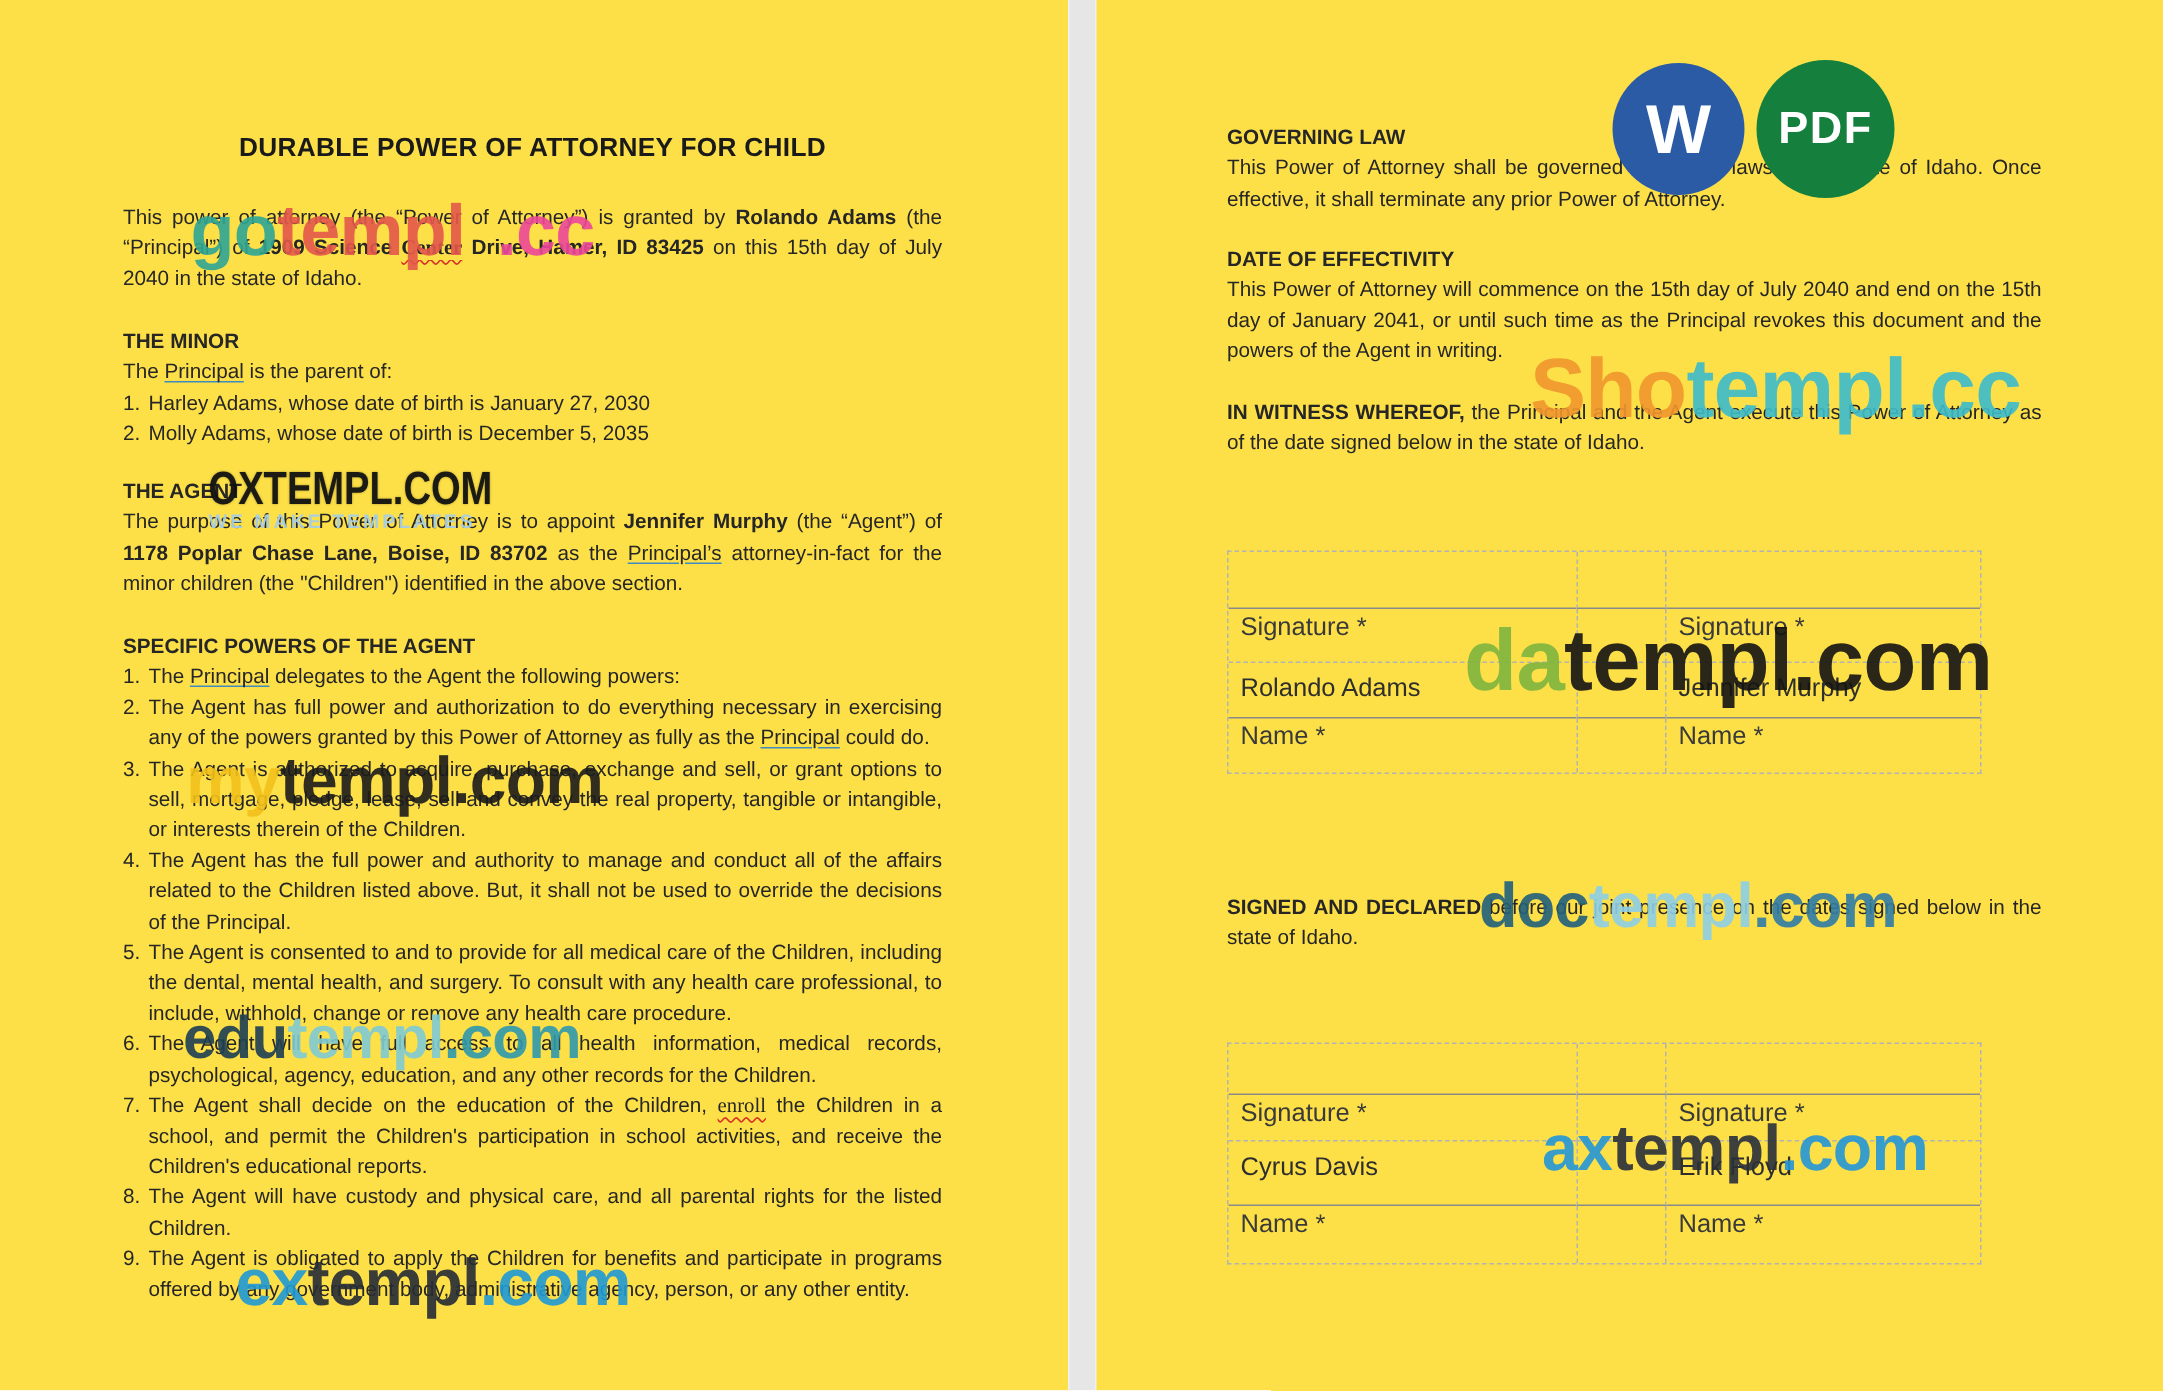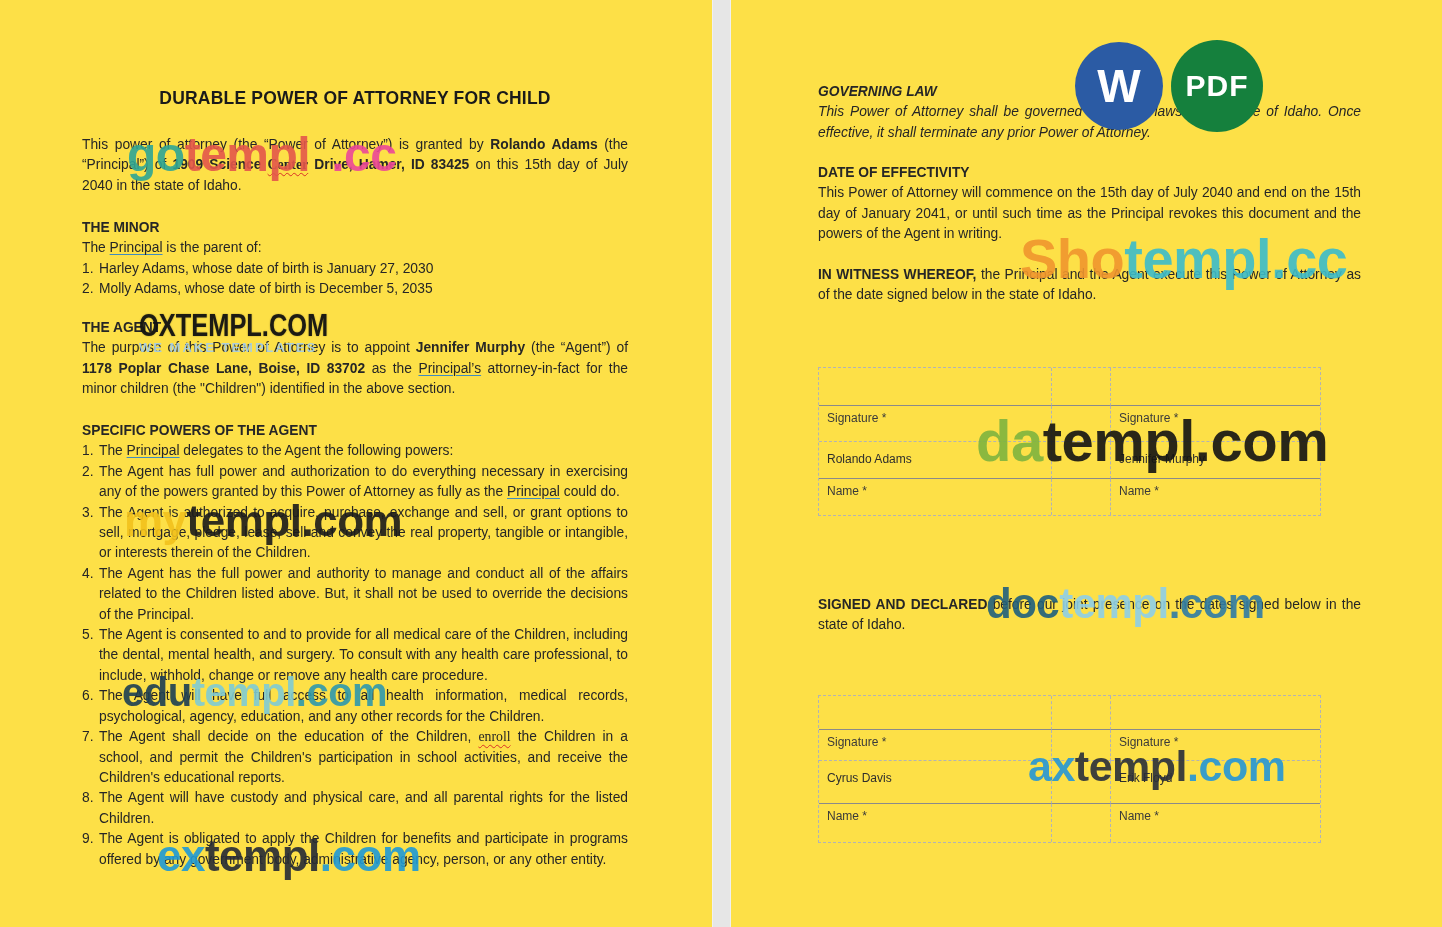--- a/index.html
+++ b/index.html
@@ -16,21 +16,21 @@
   .doc-title{top:88px;text-align:center;font-size:17.5px;font-weight:bold;letter-spacing:.2px;color:#1a1a1a;}
   .hd{font-weight:bold;}
   b{font-weight:bold;}
   .u{text-decoration:underline;text-decoration-color:#3f8bc0;text-underline-offset:2px;}
   .wavy{text-decoration:underline wavy #d93025;text-decoration-thickness:1px;text-underline-offset:3px;font-family:Liberation Serif, serif;}
   .li{position:relative;padding-left:17px;}
   .li .num{position:absolute;left:0;top:0;}
   
   .sig-table{position:absolute;left:87px;width:503px;box-sizing:border-box;
              border:1px dashed #b3b3b3;display:grid;grid-template-columns:232px 60px 1fr;
-             font-size:12px;color:#3a3a3a;background:transparent;}
+             font-size:17px;color:#3a3a3a;background:transparent;}
   .sig-table .cell{box-sizing:border-box;padding:4px 8px;line-height:16px;}
   .sig-table .c2{border-left:1px dashed #b3b3b3;border-right:1px dashed #b3b3b3;}
   .sig-table .r1{border-bottom:1px solid #8a8a8a;}
   .sig-table .r2{border-bottom:1px dashed #b3b3b3;}
   .sig-table .r3{border-bottom:1px solid #8a8a8a;}
   .sig-table .name-val{padding-top:9px;color:#2e2e2e;}
   
   .wm{position:absolute;font-weight:800;opacity:.9;white-space:nowrap;letter-spacing:-.5px;}
   .wm-gotempl{left:127px;top:127px;font-size:48px;}
   .wm-oxtempl{left:139px;top:308px;opacity:.95;}
@@ -86,21 +86,21 @@
       <div class="li"><span class="num">6.</span><span>The Agent will have full access to all health information, medical records, psychological, agency, education, and any other records for the Children.</span></div>
       <div class="li"><span class="num">7.</span><span>The Agent shall decide on the education of the Children, </span><span class="wavy">enroll</span><span> the Children in a school, and permit the Children's participation in school activities, and receive the Children's educational reports.</span></div>
       <div class="li"><span class="num">8.</span><span>The Agent will have custody and physical care, and all parental rights for the listed Children.</span></div>
       <div class="li"><span class="num">9.</span><span>The Agent is obligated to apply the Children for benefits and participate in programs offered by any government body, administrative agency, person, or any other entity.</span></div>
     </div>
   </div>
 
   <div class="divider"></div>
 
   <div class="page page-right">
-    <div class="blk pr" style="top:82px;font-style:italic;">
+    <div class="blk pr" style="top:82px;">
       <div class="hd">GOVERNING LAW</div>
       <div>This Power of Attorney shall be governed under the laws of the state of Idaho. Once effective, it shall terminate any prior Power of Attorney.</div>
     </div>
 
     <div class="blk pr" style="top:163px;">
       <div class="hd">DATE OF EFFECTIVITY</div>
       <div>This Power of Attorney will commence on the 15th day of July 2040 and end on the 15th day of January 2041, or until such time as the Principal revokes this document and the powers of the Agent in writing.</div>
     </div>
 
     <div class="blk pr" style="top:265px;">

